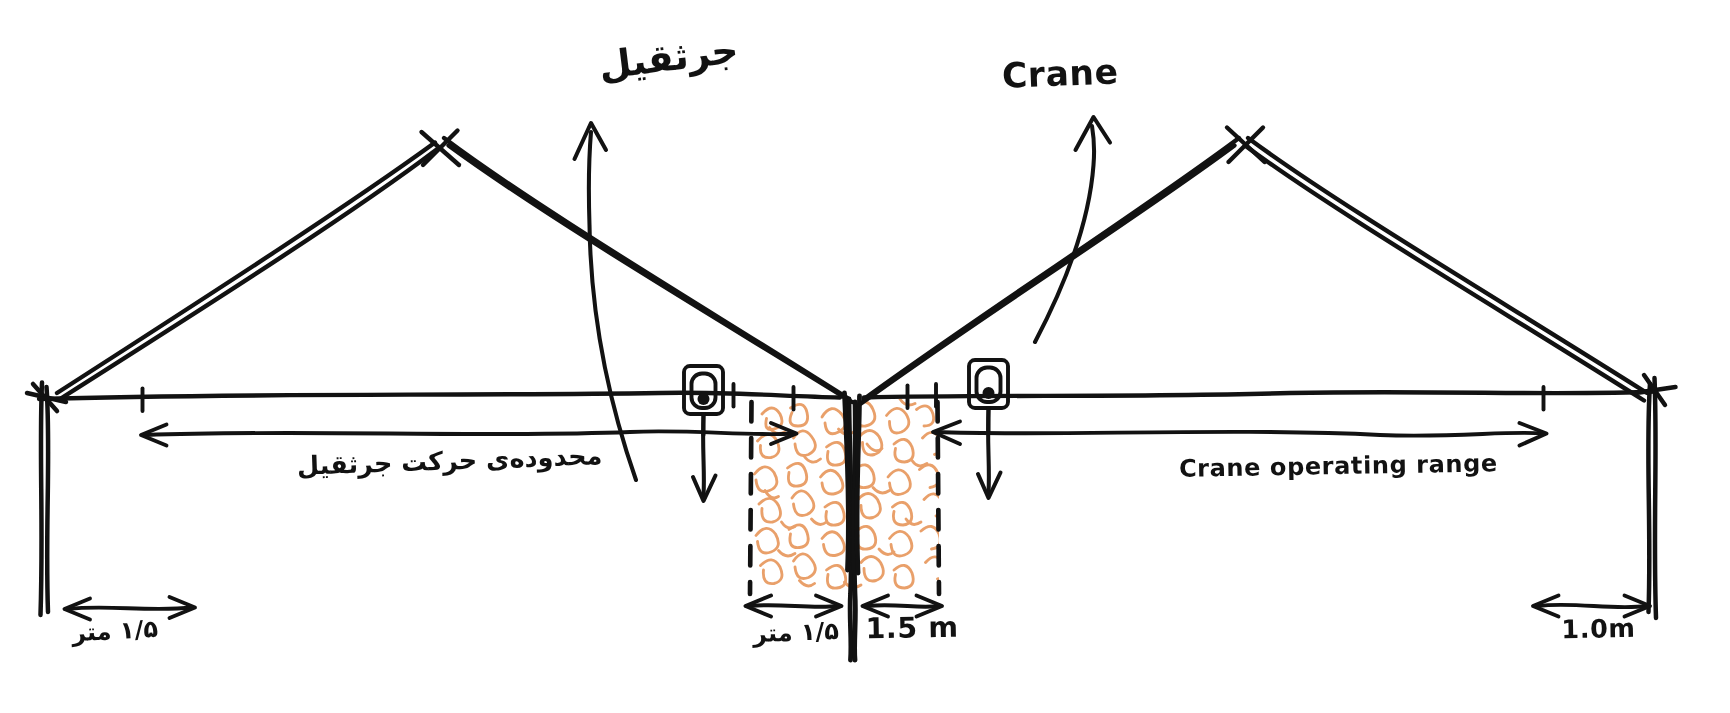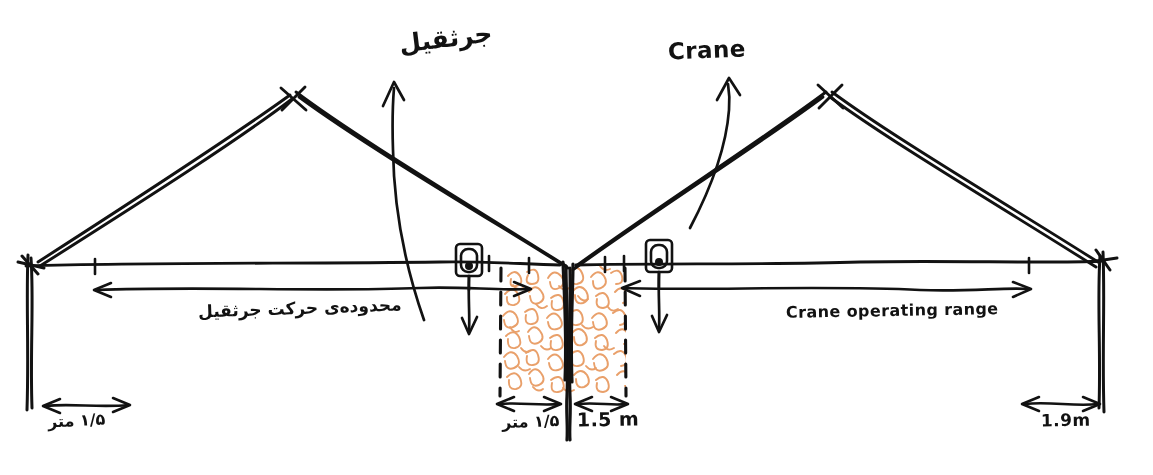--- a/index.html
+++ b/index.html
@@ -293,15 +293,15 @@
     </g>
   </svg>
 
   <div class="lbl lbl-en crane-en">Crane</div>
   <div class="lbl lbl-fa crane-fa">جرثقیل</div>
   <div class="lbl lbl-fa range-fa">محدوده‌ی حرکت جرثقیل</div>
   <div class="lbl lbl-en range-en">Crane operating range</div>
   <div class="lbl lbl-fa dim-left-fa">۱/۵ متر</div>
   <div class="lbl lbl-fa dim-mid-fa">۱/۵ متر</div>
   <div class="lbl lbl-en dim-mid-en">1.5 m</div>
-  <div class="lbl lbl-en dim-right-en">1.9m</div>
+  <div class="lbl lbl-en dim-right-en">1.0m</div>
 
 </div>
 
 </body></html>

